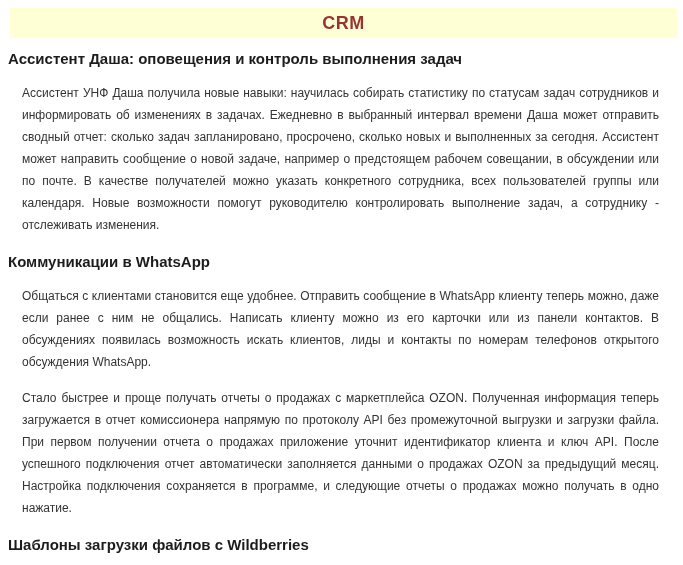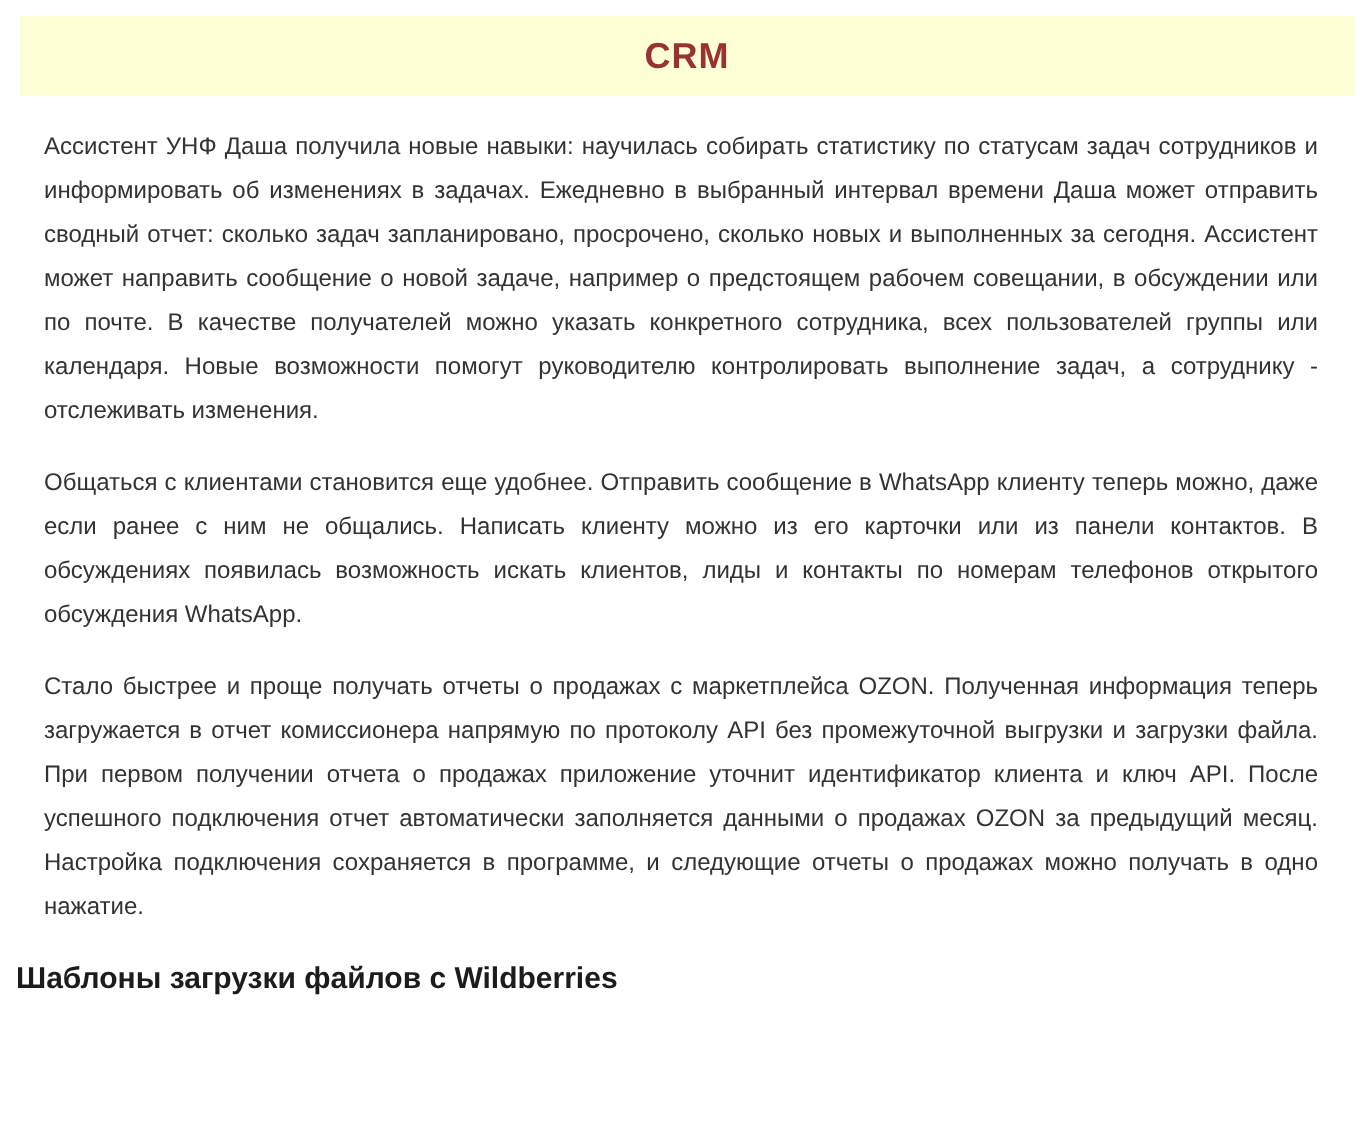--- a/index.html
+++ b/index.html
@@ -10,21 +10,21 @@
   }
   html,body{margin:0;padding:0;background:#ffffff;}
   body{
     width:683px;height:565px;overflow:hidden;
     font-family:"Liberation Sans", sans-serif;
     -webkit-font-smoothing:antialiased;
   }
   .page{width:683px;height:565px;background:#ffffff;box-sizing:border-box;}
   .header-bar{
     margin:8px 6px 0 10px;
-    height:40px;
+    height:30px;
     background:var(--header-bg);
     display:flex;align-items:center;justify-content:center;
   }
   .header-title{
     color:var(--header-text);
     font-size:18px;
     font-weight:bold;
     letter-spacing:0.5px;
   }
   .content{
@@ -51,24 +51,26 @@
 
 <div class="page">
 
   <div class="header-bar">
     <span class="header-title">CRM</span>
   </div>
 
   <div class="content">
 
     <div class="section">
+      <h2 class="section-heading first">Ассистент Даша: оповещения и контроль выполнения задач</h2>
       <p class="section-body">Ассистент УНФ Даша получила новые навыки: научилась собирать статистику по статусам задач сотрудников и информировать об изменениях в задачах. Ежедневно в выбранный интервал времени Даша может отправить сводный отчет: сколько задач запланировано, просрочено, сколько новых и выполненных за сегодня. Ассистент может направить сообщение о новой задаче, например о предстоящем рабочем совещании, в обсуждении или по почте. В качестве получателей можно указать конкретного сотрудника, всех пользователей группы или календаря. Новые возможности помогут руководителю контролировать выполнение задач, а сотруднику - отслеживать изменения.</p>
     </div>
 
     <div class="section">
+      <h2 class="section-heading">Коммуникации в WhatsApp</h2>
       <p class="section-body">Общаться с клиентами становится еще удобнее. Отправить сообщение в WhatsApp клиенту теперь можно, даже если ранее с ним не общались. Написать клиенту можно из его карточки или из панели контактов. В обсуждениях появилась возможность искать клиентов, лиды и контакты по номерам телефонов открытого обсуждения WhatsApp.</p>
     </div>
 
     <div class="section">
       <p class="section-body">Стало быстрее и проще получать отчеты о продажах с маркетплейса OZON. Полученная информация теперь загружается в отчет комиссионера напрямую по протоколу API без промежуточной выгрузки и загрузки файла. При первом получении отчета о продажах приложение уточнит идентификатор клиента и ключ API. После успешного подключения отчет автоматически заполняется данными о продажах OZON за предыдущий месяц. Настройка подключения сохраняется в программе, и следующие отчеты о продажах можно получать в одно нажатие.</p>
     </div>
 
     <div class="section">
       <h2 class="section-heading">Шаблоны загрузки файлов с Wildberries</h2>
 

